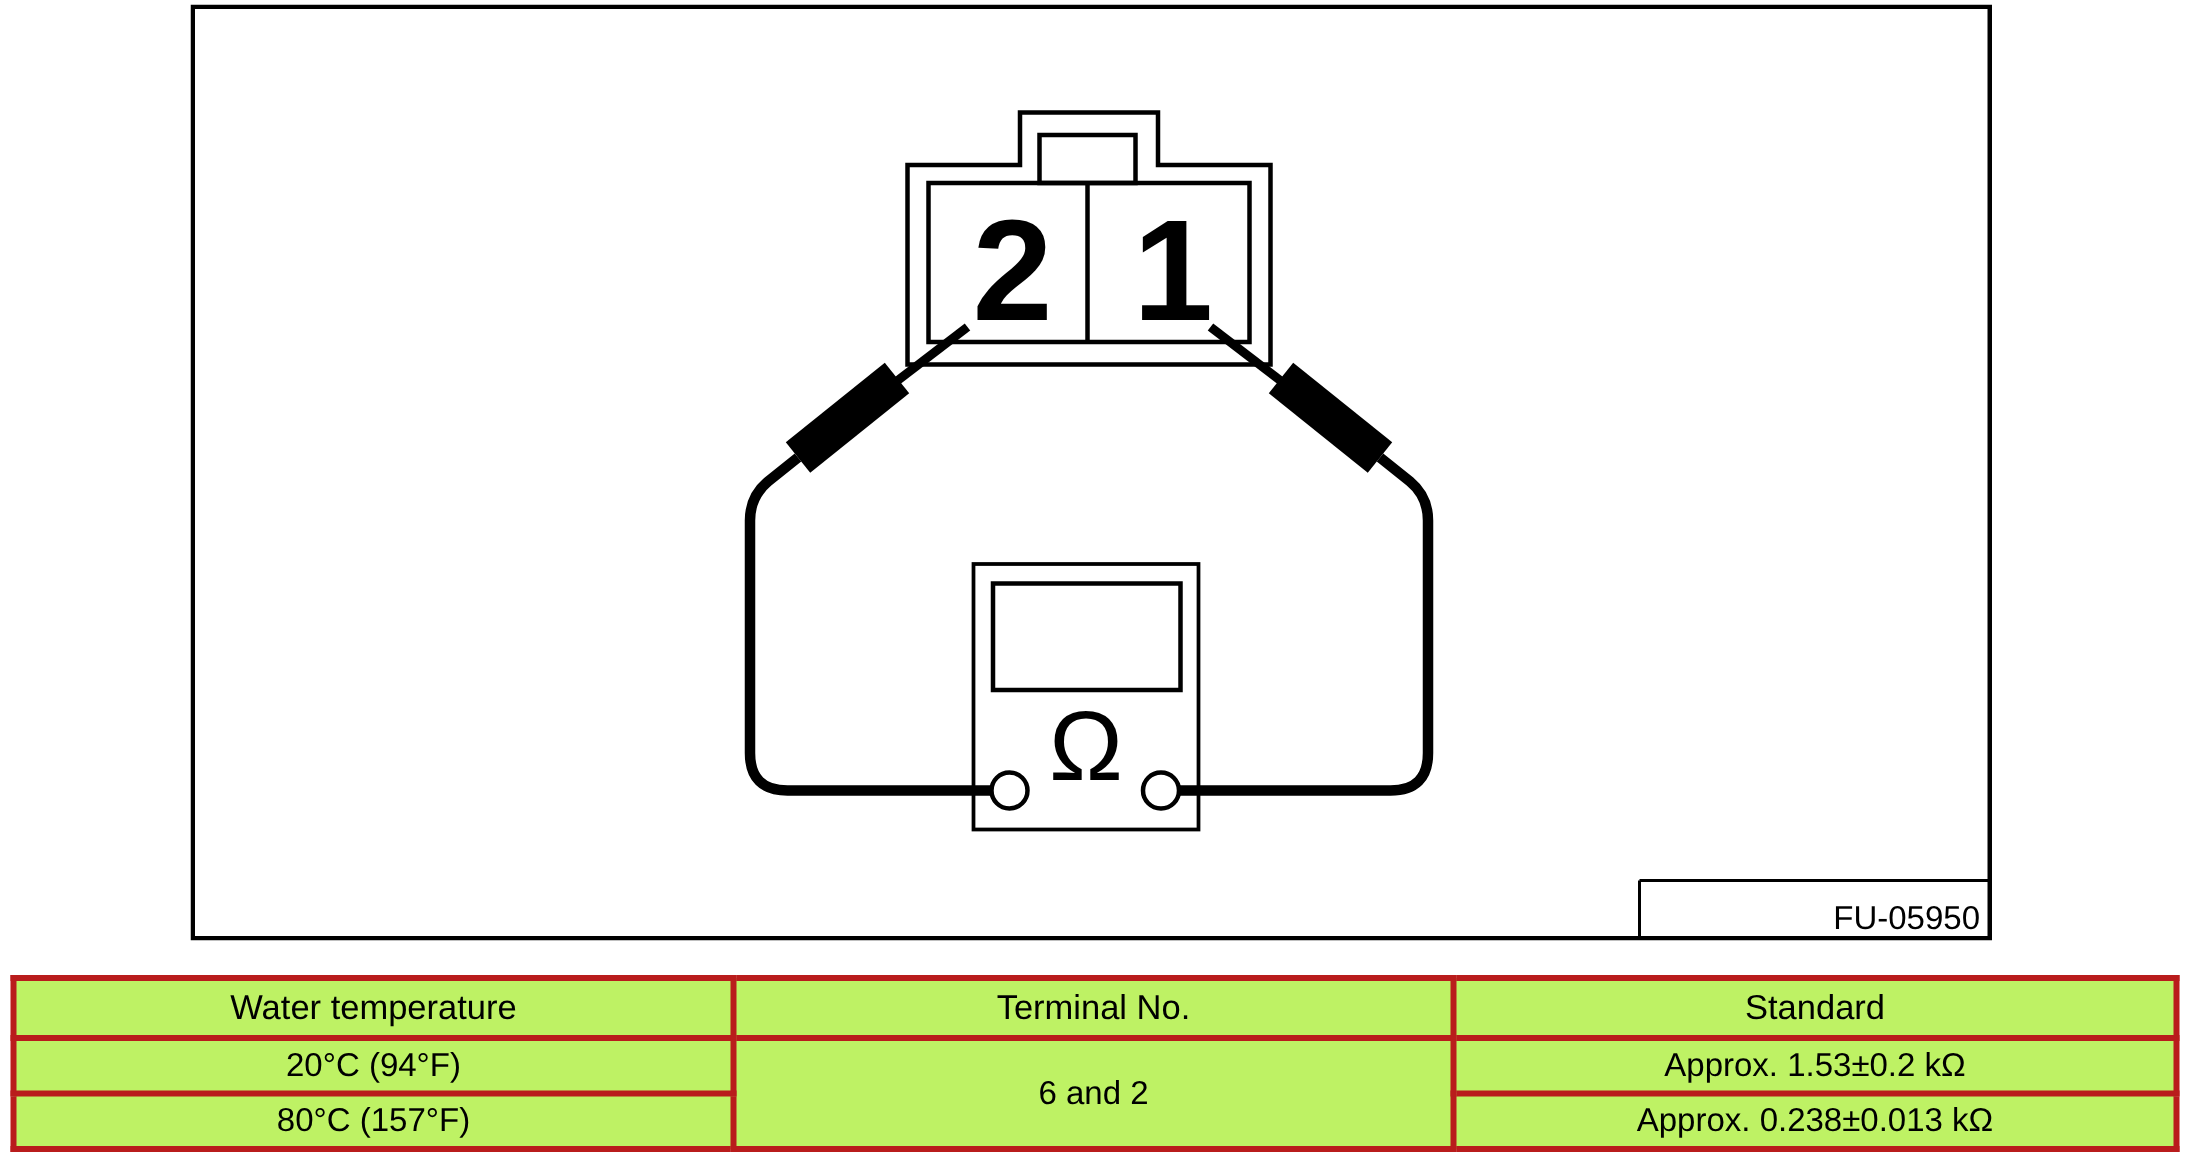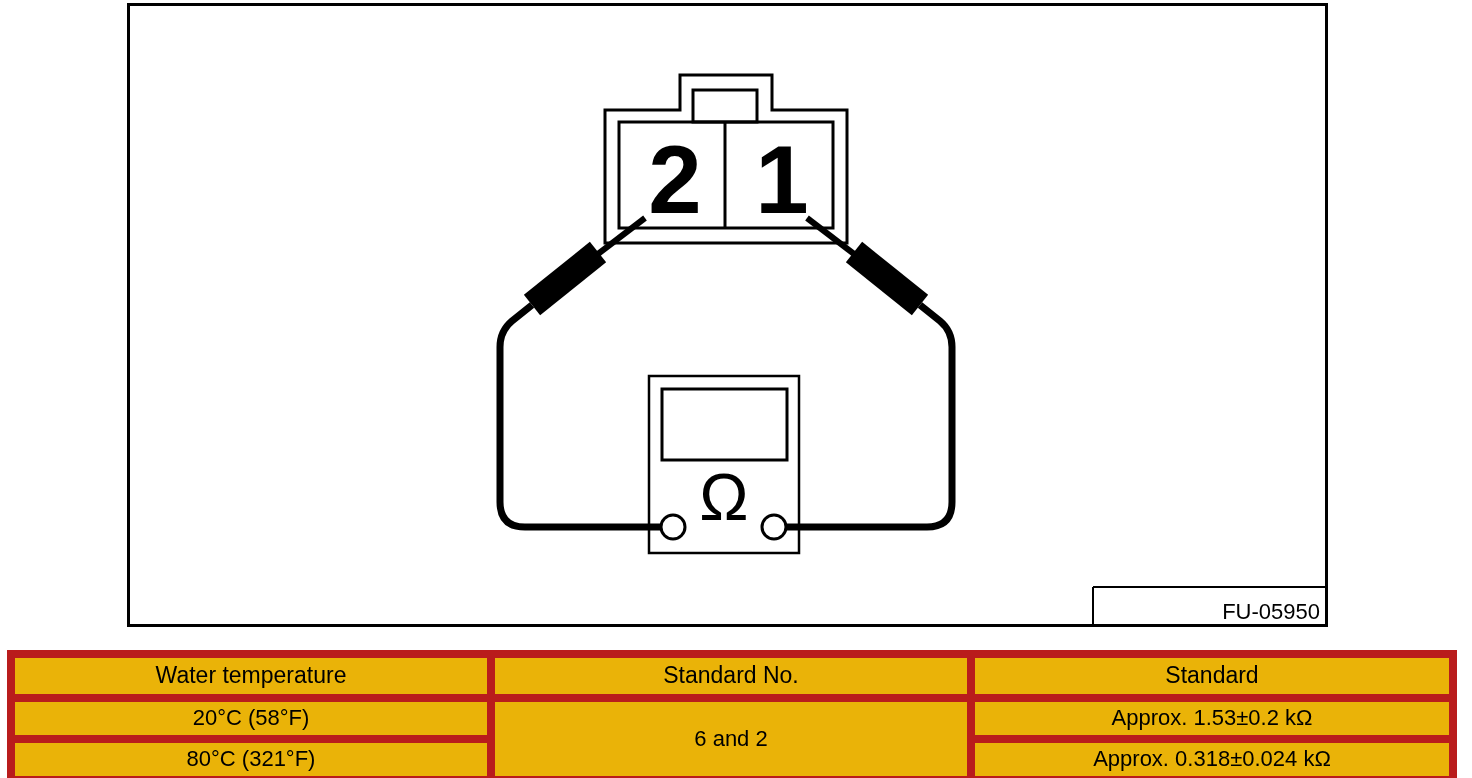--- a/index.html
+++ b/index.html
@@ -25,26 +25,26 @@
   .spec-table {
     position: absolute;
     left: 7px; top: 650px;
     width: 1442px;
     border-collapse: collapse;
     table-layout: fixed;
     font-size: 22px;
     line-height: 1.1;
   }
   .spec-table th, .spec-table td {
-    border: 8px solid #b91c1c;
+    border: 4px solid #b91c1c;
     text-align: center;
     vertical-align: middle;
     font-weight: normal;
     padding: 0;
-    background: #eab308;
+    background: #bef264;
   }
   .spec-table th {
     border-bottom-width: 4px;
     height: 36px;
     font-size: 23px;
   }
   .spec-table td { height: 33px; }
 </style>
 </head>
 <body>
@@ -90,28 +90,28 @@
 
 <table class="spec-table">
   <colgroup>
     <col style="width:480px">
     <col style="width:480px">
     <col style="width:482px">
   </colgroup>
   <thead>
     <tr>
       <th>Water temperature</th>
-      <th>Standard No.</th>
+      <th>Terminal No.</th>
       <th>Standard</th>
     </tr>
   </thead>
   <tbody>
     <tr>
-      <td>20°C (58°F)</td>
+      <td>20°C (94°F)</td>
       <td rowspan="2">6 and 2</td>
       <td>Approx. 1.53±0.2 kΩ</td>
     </tr>
     <tr>
-      <td>80°C (321°F)</td>
-      <td>Approx. 0.318±0.024 kΩ</td>
+      <td>80°C (157°F)</td>
+      <td>Approx. 0.238±0.013 kΩ</td>
     </tr>
   </tbody>
 </table>
 
 </body></html>

